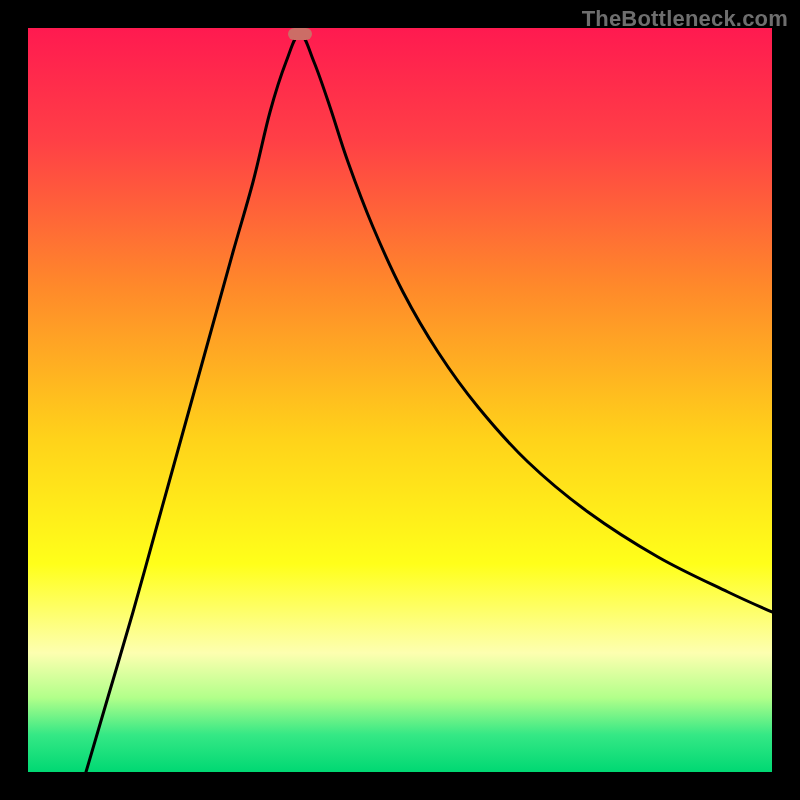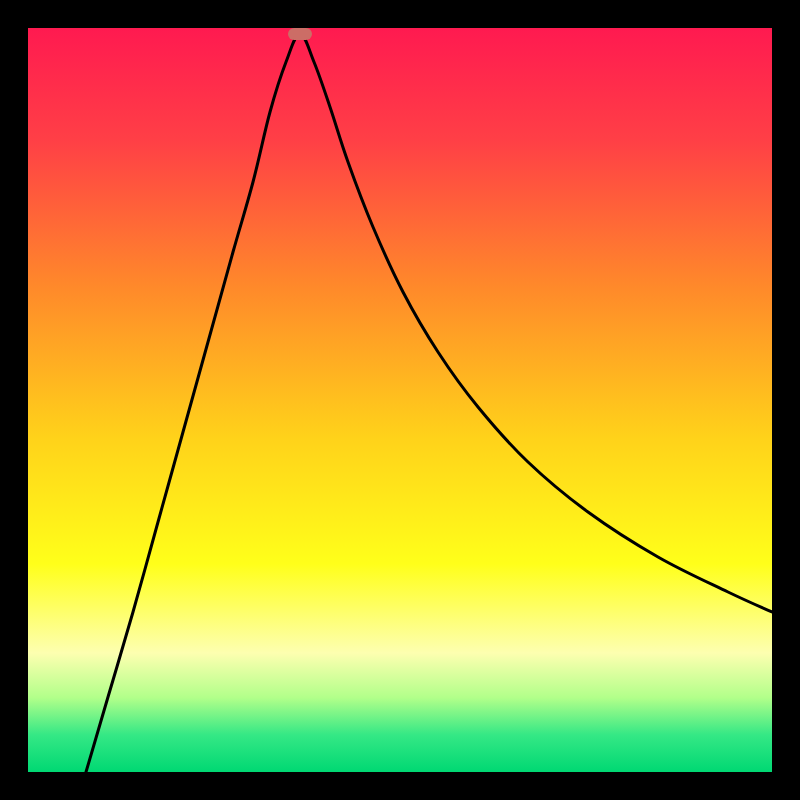--- a/index.html
+++ b/index.html
@@ -58,13 +58,14 @@
 <body>
 
 <div class="frame">
   <div class="plot">
     <div class="gradient" id="grad" style="background: linear-gradient(rgb(255, 26, 80) 0%, rgb(255, 63, 70) 15%, rgb(255, 138, 42) 35%, rgb(255, 210, 26) 55%, rgb(255, 255, 26) 72%, rgb(253, 255, 176) 84%, rgb(178, 255, 138) 90%, rgb(53, 232, 133) 95%, rgb(0, 216, 115) 100%);"></div>
     <svg class="curve" id="curve" width="744" height="744">
         <path d="M 58 744 C 62.0 730.5, 71.5 697.8, 80 669 C 88.5 640.2, 96.0 615.5, 105 584 C 114.0 552.5, 121.0 526.4, 130 494 C 139.0 461.6, 146.0 436.4, 155 404 C 164.0 371.6, 171.0 346.4, 180 314 C 189.0 281.6, 196.9 252.8, 205 224 C 213.1 195.2, 218.3 179.2, 225 154 C 231.7 128.8, 236.1 105.6, 242 84 C 247.9 62.4, 252.6 48.0, 258 34 C 263.4 20.0, 267.0 6.0, 272 6 C 277.0 6.0, 280.6 20.9, 286 34 C 291.4 47.1, 295.9 61.0, 302 79 C 308.1 97.0, 312.3 112.4, 320 134 C 327.7 155.6, 335.1 175.6, 345 199 C 354.9 222.4, 363.3 241.5, 375 264 C 386.7 286.5, 396.5 303.3, 410 324 C 423.5 344.7, 433.8 359.2, 450 379 C 466.2 398.8, 480.2 415.1, 500 434 C 519.8 452.9, 536.6 466.9, 560 484 C 583.4 501.1, 604.8 514.6, 630 529 C 655.2 543.4, 679.5 554.1, 700 564 C 720.5 573.9, 736.1 580.4, 744 584" fill="none" stroke="#000" stroke-width="3" stroke-linecap="round"></path>
       </svg>
     <div class="marker" id="marker" style="left: 260px; top: 0px; width: 24px; height: 12px; background: rgb(204, 109, 102);"></div>
   </div>
+  <div class="watermark">TheBottleneck.com</div>
 </div>
 
 </body></html>

